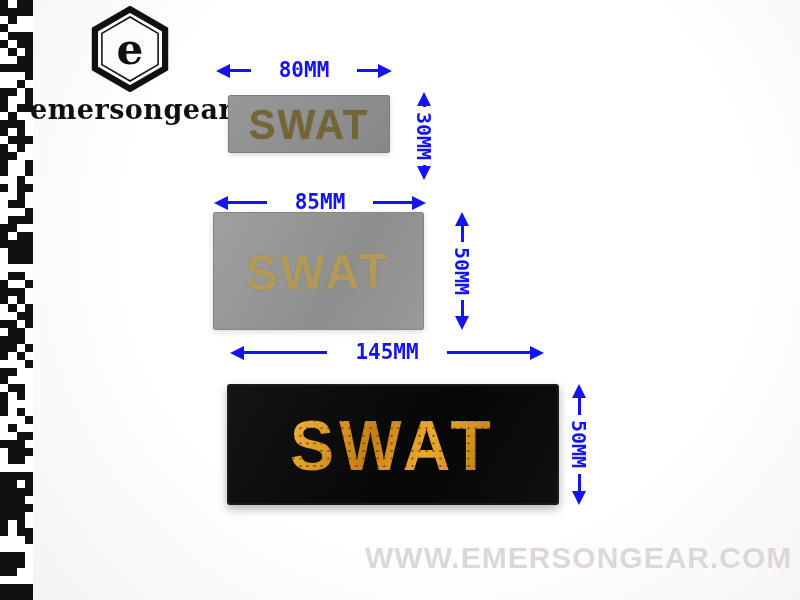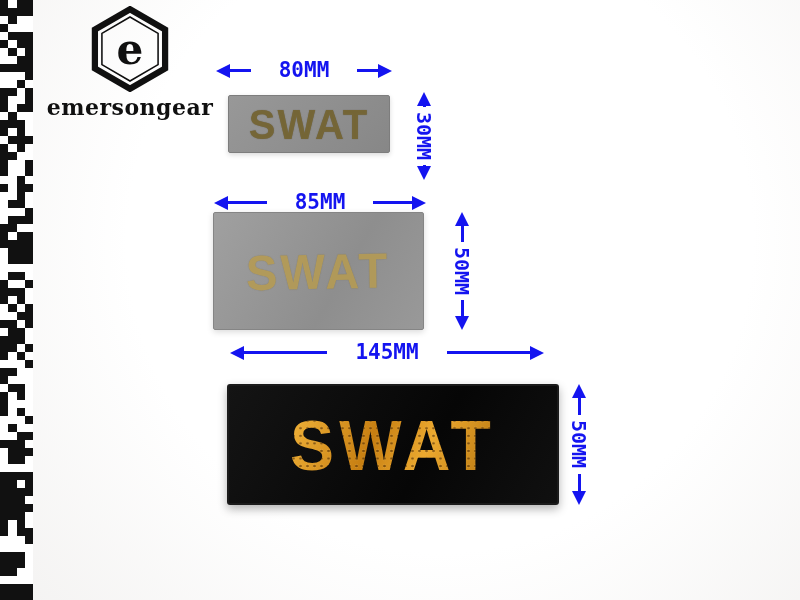--- a/index.html
+++ b/index.html
@@ -23,21 +23,21 @@
     background:#fff;
   }
   .filmstrip .cell{background:#fff;}
   .filmstrip .cell.b{background:#111;}
 
   
   .brand{position:absolute;left:30px;top:6px;width:200px;text-align:center;}
   .brand svg{display:block;margin:0 auto;}
   .brand-name{
     margin-top:2px;font-family:"DejaVu Serif",serif;font-weight:bold;
-    font-size:22px;color:#101010;letter-spacing:.5px;
+    font-size:27px;color:#101010;letter-spacing:.5px;
   }
 
   
   .patch{
     position:absolute;display:flex;align-items:center;justify-content:center;
   }
   .patch-small{
     left:228px;top:95px;width:162px;height:58px;
     background:linear-gradient(135deg,#989898,#878787);
     border:1px solid #7d7d7d;border-radius:2px;
@@ -483,14 +483,15 @@
   </div>
 
   <div class="dim-v dim-h-large">
     <span class="ah-u"></span>
     <span class="vline"></span>
     <span class="vlabel">50MM</span>
     <span class="vline"></span>
     <span class="ah-d"></span>
   </div>
 
+  <div class="watermark">WWW.EMERSONGEAR.COM</div>
 
 </div>
 
 </body></html>

